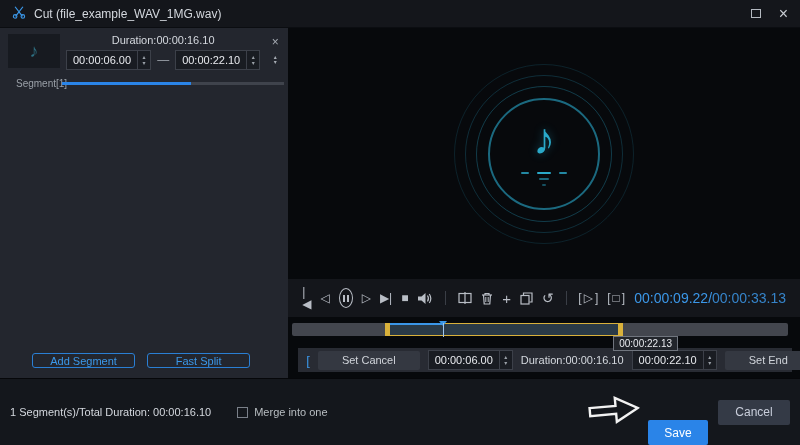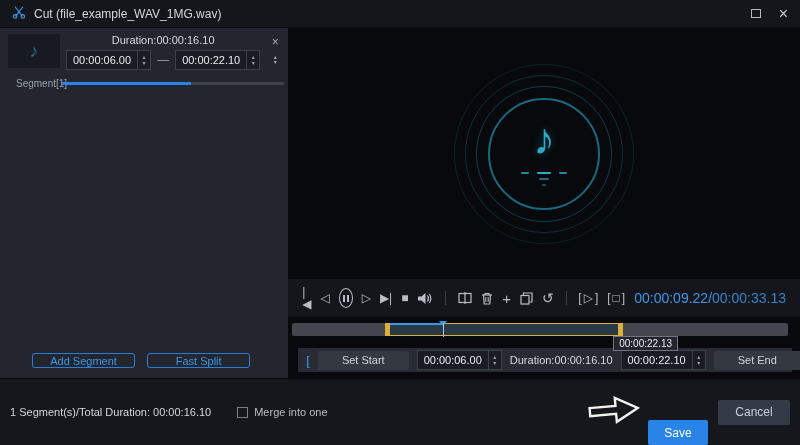--- a/index.html
+++ b/index.html
@@ -271,21 +271,21 @@
               <div class="tri"></div>
               <div class="pline"></div>
             </div>
           </div>
         </div>
         <div class="tooltip">00:00:22.13</div>
       </div>
 
       <div class="trim-row">
         <span class="bracket">[</span>
-        <span class="set-btn">Set Start</span>
+        <span class="set-btn">Set Cancel</span>
         <span class="tinput">
           <span class="val">00:00:06.00</span>
           <span class="spin">
             <span>▴</span>
             <span>▾</span>
           </span>
         </span>
         <span class="trim-dur">Duration:00:00:16.10</span>
         <span class="tinput">
           <span class="val">00:00:22.10</span>

